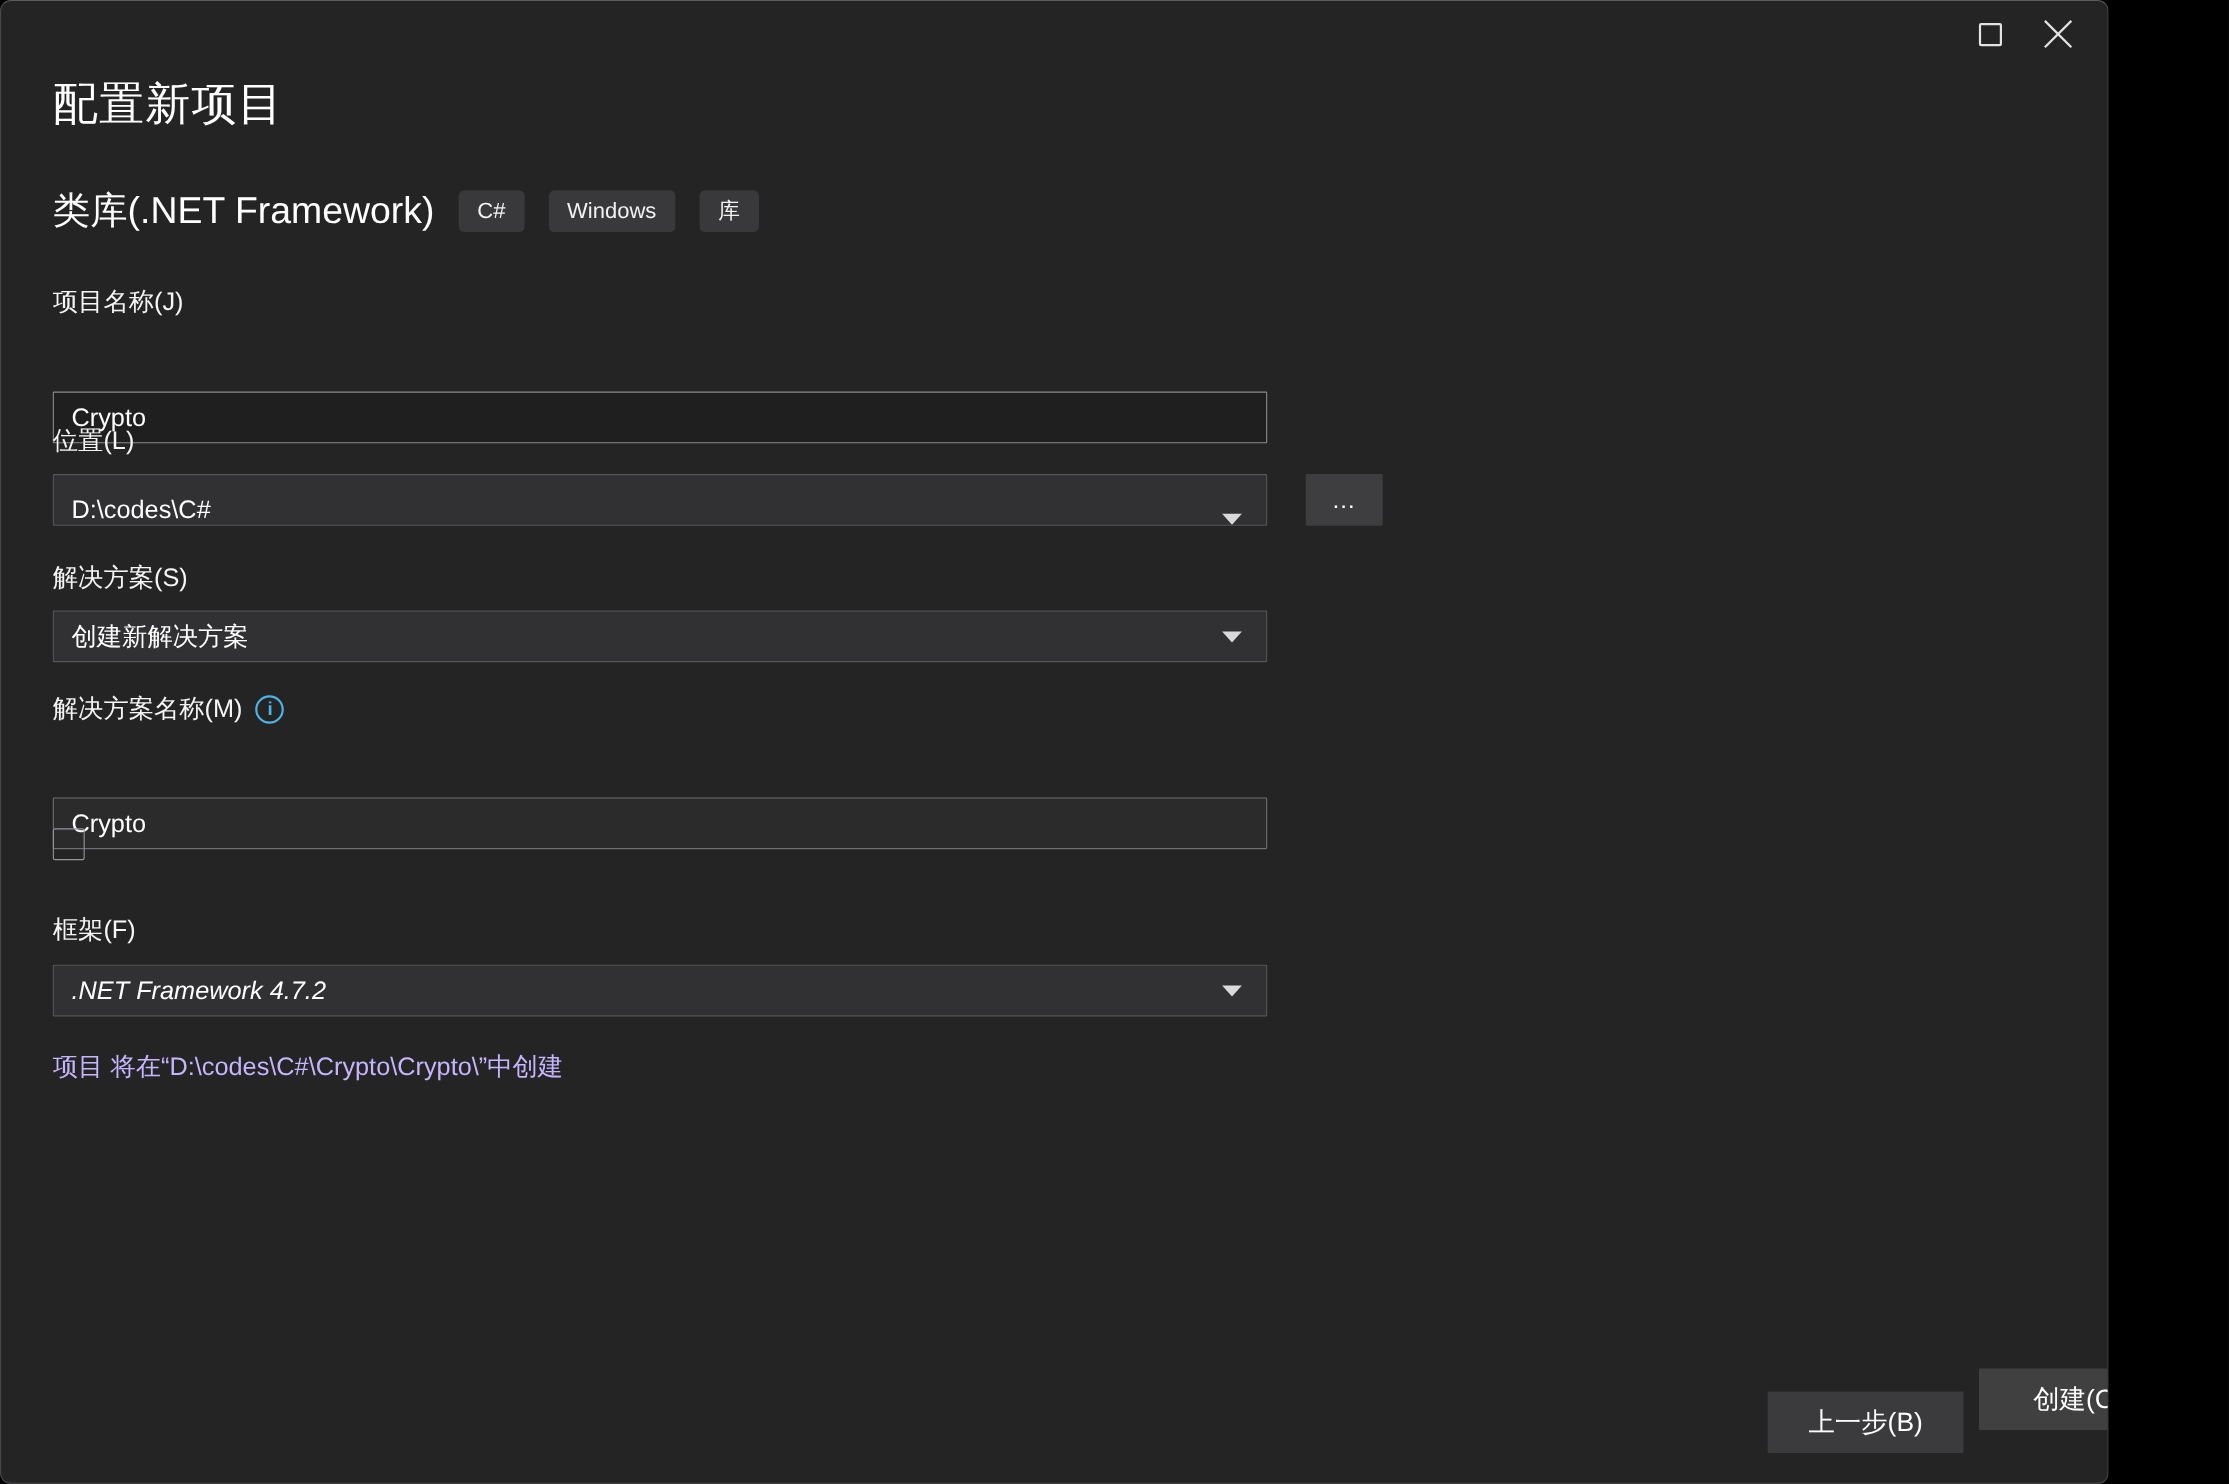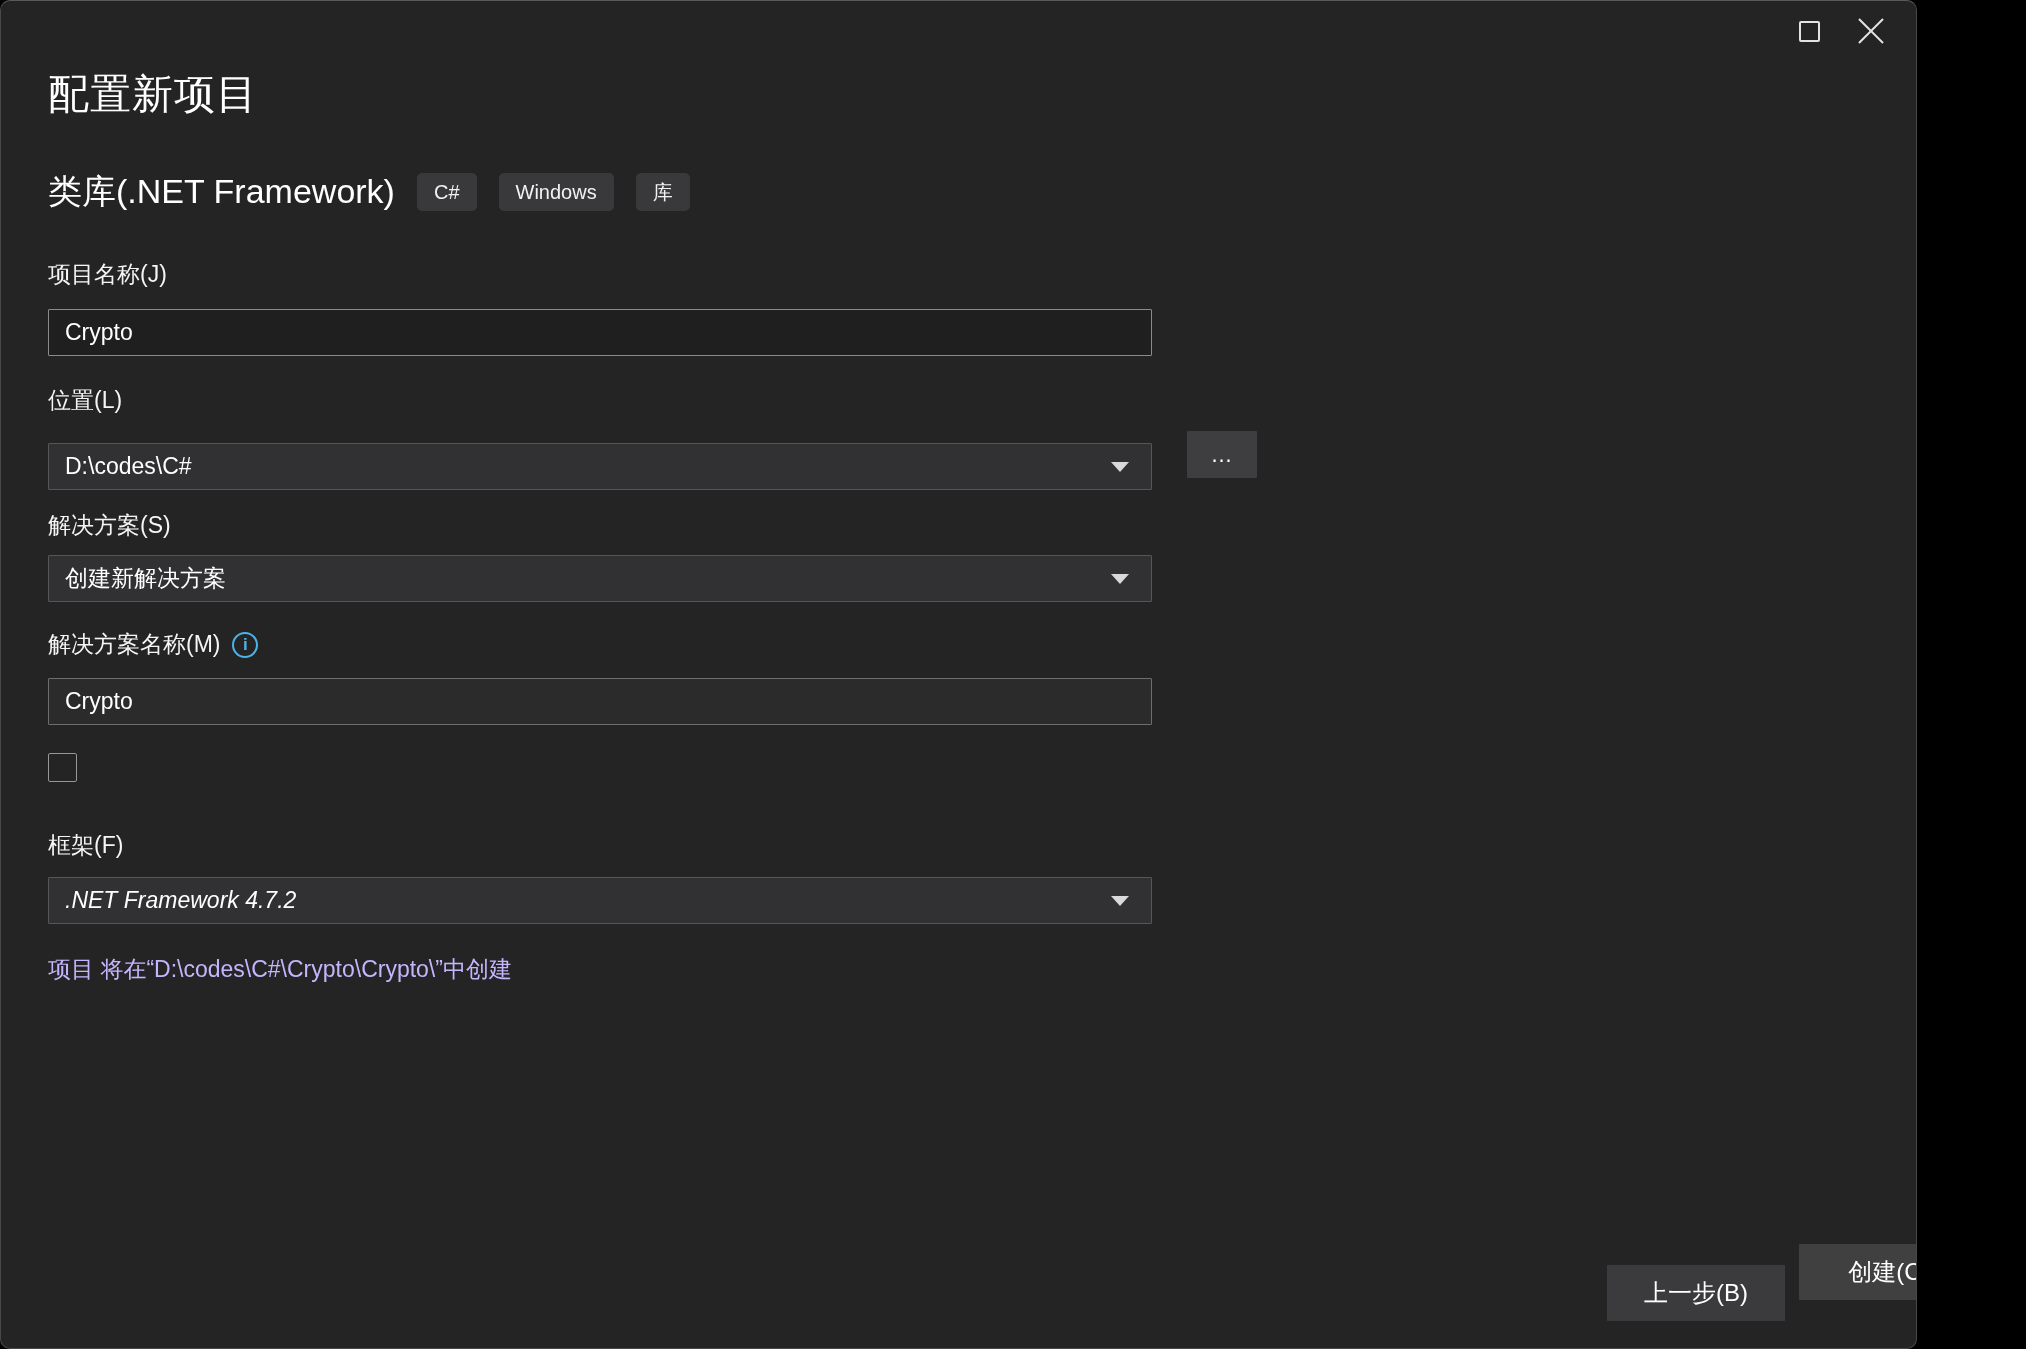--- a/index.html
+++ b/index.html
@@ -63,20 +63,21 @@
     position: absolute; left: 47px;
     font-size: 23px; color: #f5f5f5;
     display: flex; align-items: center; gap: 12px; text-align: right;
   }
   .text-input {
     position: absolute; left: 47px; width: 1104px; height: 47px;
     background: #1f1f20; border: 1px solid #8a8a8f; border-radius: 1px;
     color: #ffffff; font-size: 23px; padding: 0 16px;
     font-family: "Liberation Sans", "DejaVu Sans", sans-serif;
     outline: none;
+    margin-top: 47px;
   }
   .combo {
     position: absolute; left: 47px; width: 1104px; height: 47px;
     background: #313133; border: 1px solid #565659; border-radius: 1px;
     display: flex; align-items: center;
     padding: 0 16px; font-size: 23px; color: #ffffff;
     cursor: default;
   }
   .combo .combo-value { flex: 1 1 auto; white-space: nowrap; overflow: hidden; }
   .chevron-down {
@@ -150,21 +151,21 @@
       <span class="tag">C#</span>
       <span class="tag">Windows</span>
       <span class="tag">库</span>
     </span>
   </div>
 
   <div class="field-label" style="top:258px;">项目名称(J)</div>
   <input class="text-input" style="top: 308px;" type="text" value="Crypto">
 
   <div class="field-label" style="top:384px;">位置(L)</div>
-  <div class="combo" style="top:442px;">
+  <div class="combo" style="top:430px;align-items:flex-end;">
     <span class="combo-value">D:\codes\C#</span>
     <span class="chevron-down"></span>
   </div>
   <button class="browse-btn">…</button>
 
   <div class="field-label" style="top:509px;">解决方案(S)</div>
   <div class="combo" style="top:554px;">
     <span class="combo-value">创建新解决方案</span>
     <span class="chevron-down"></span>
   </div>

